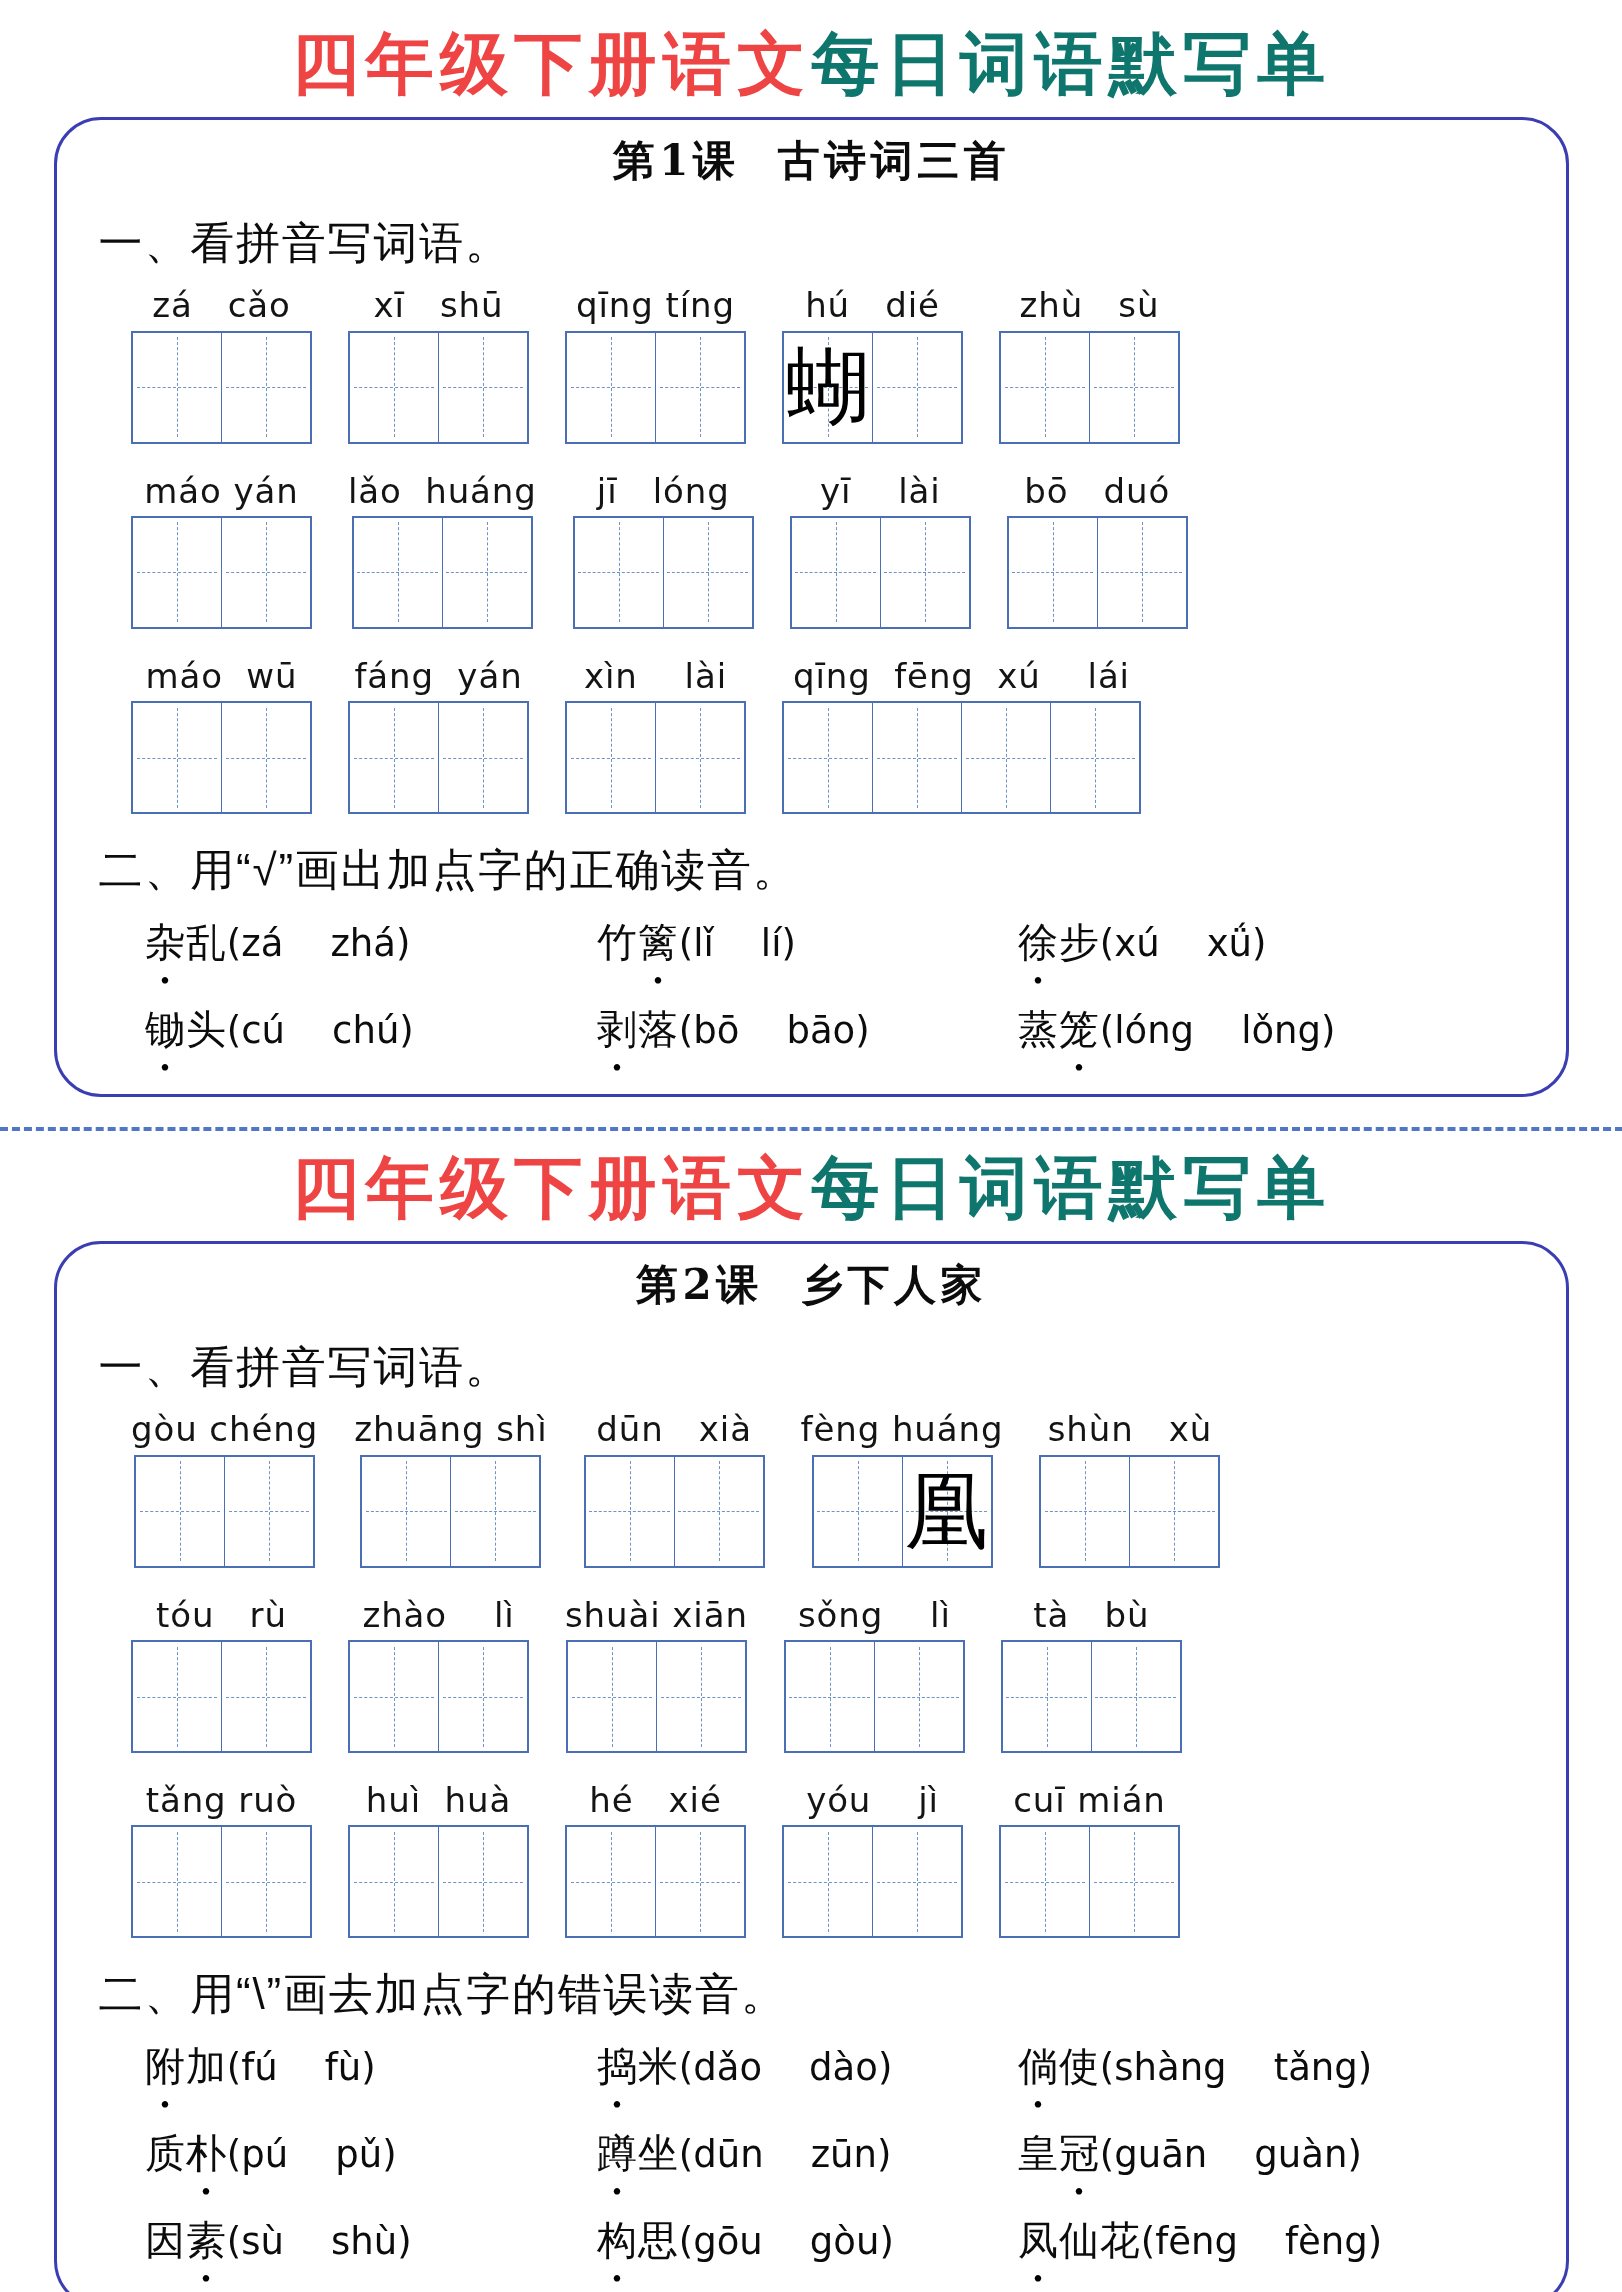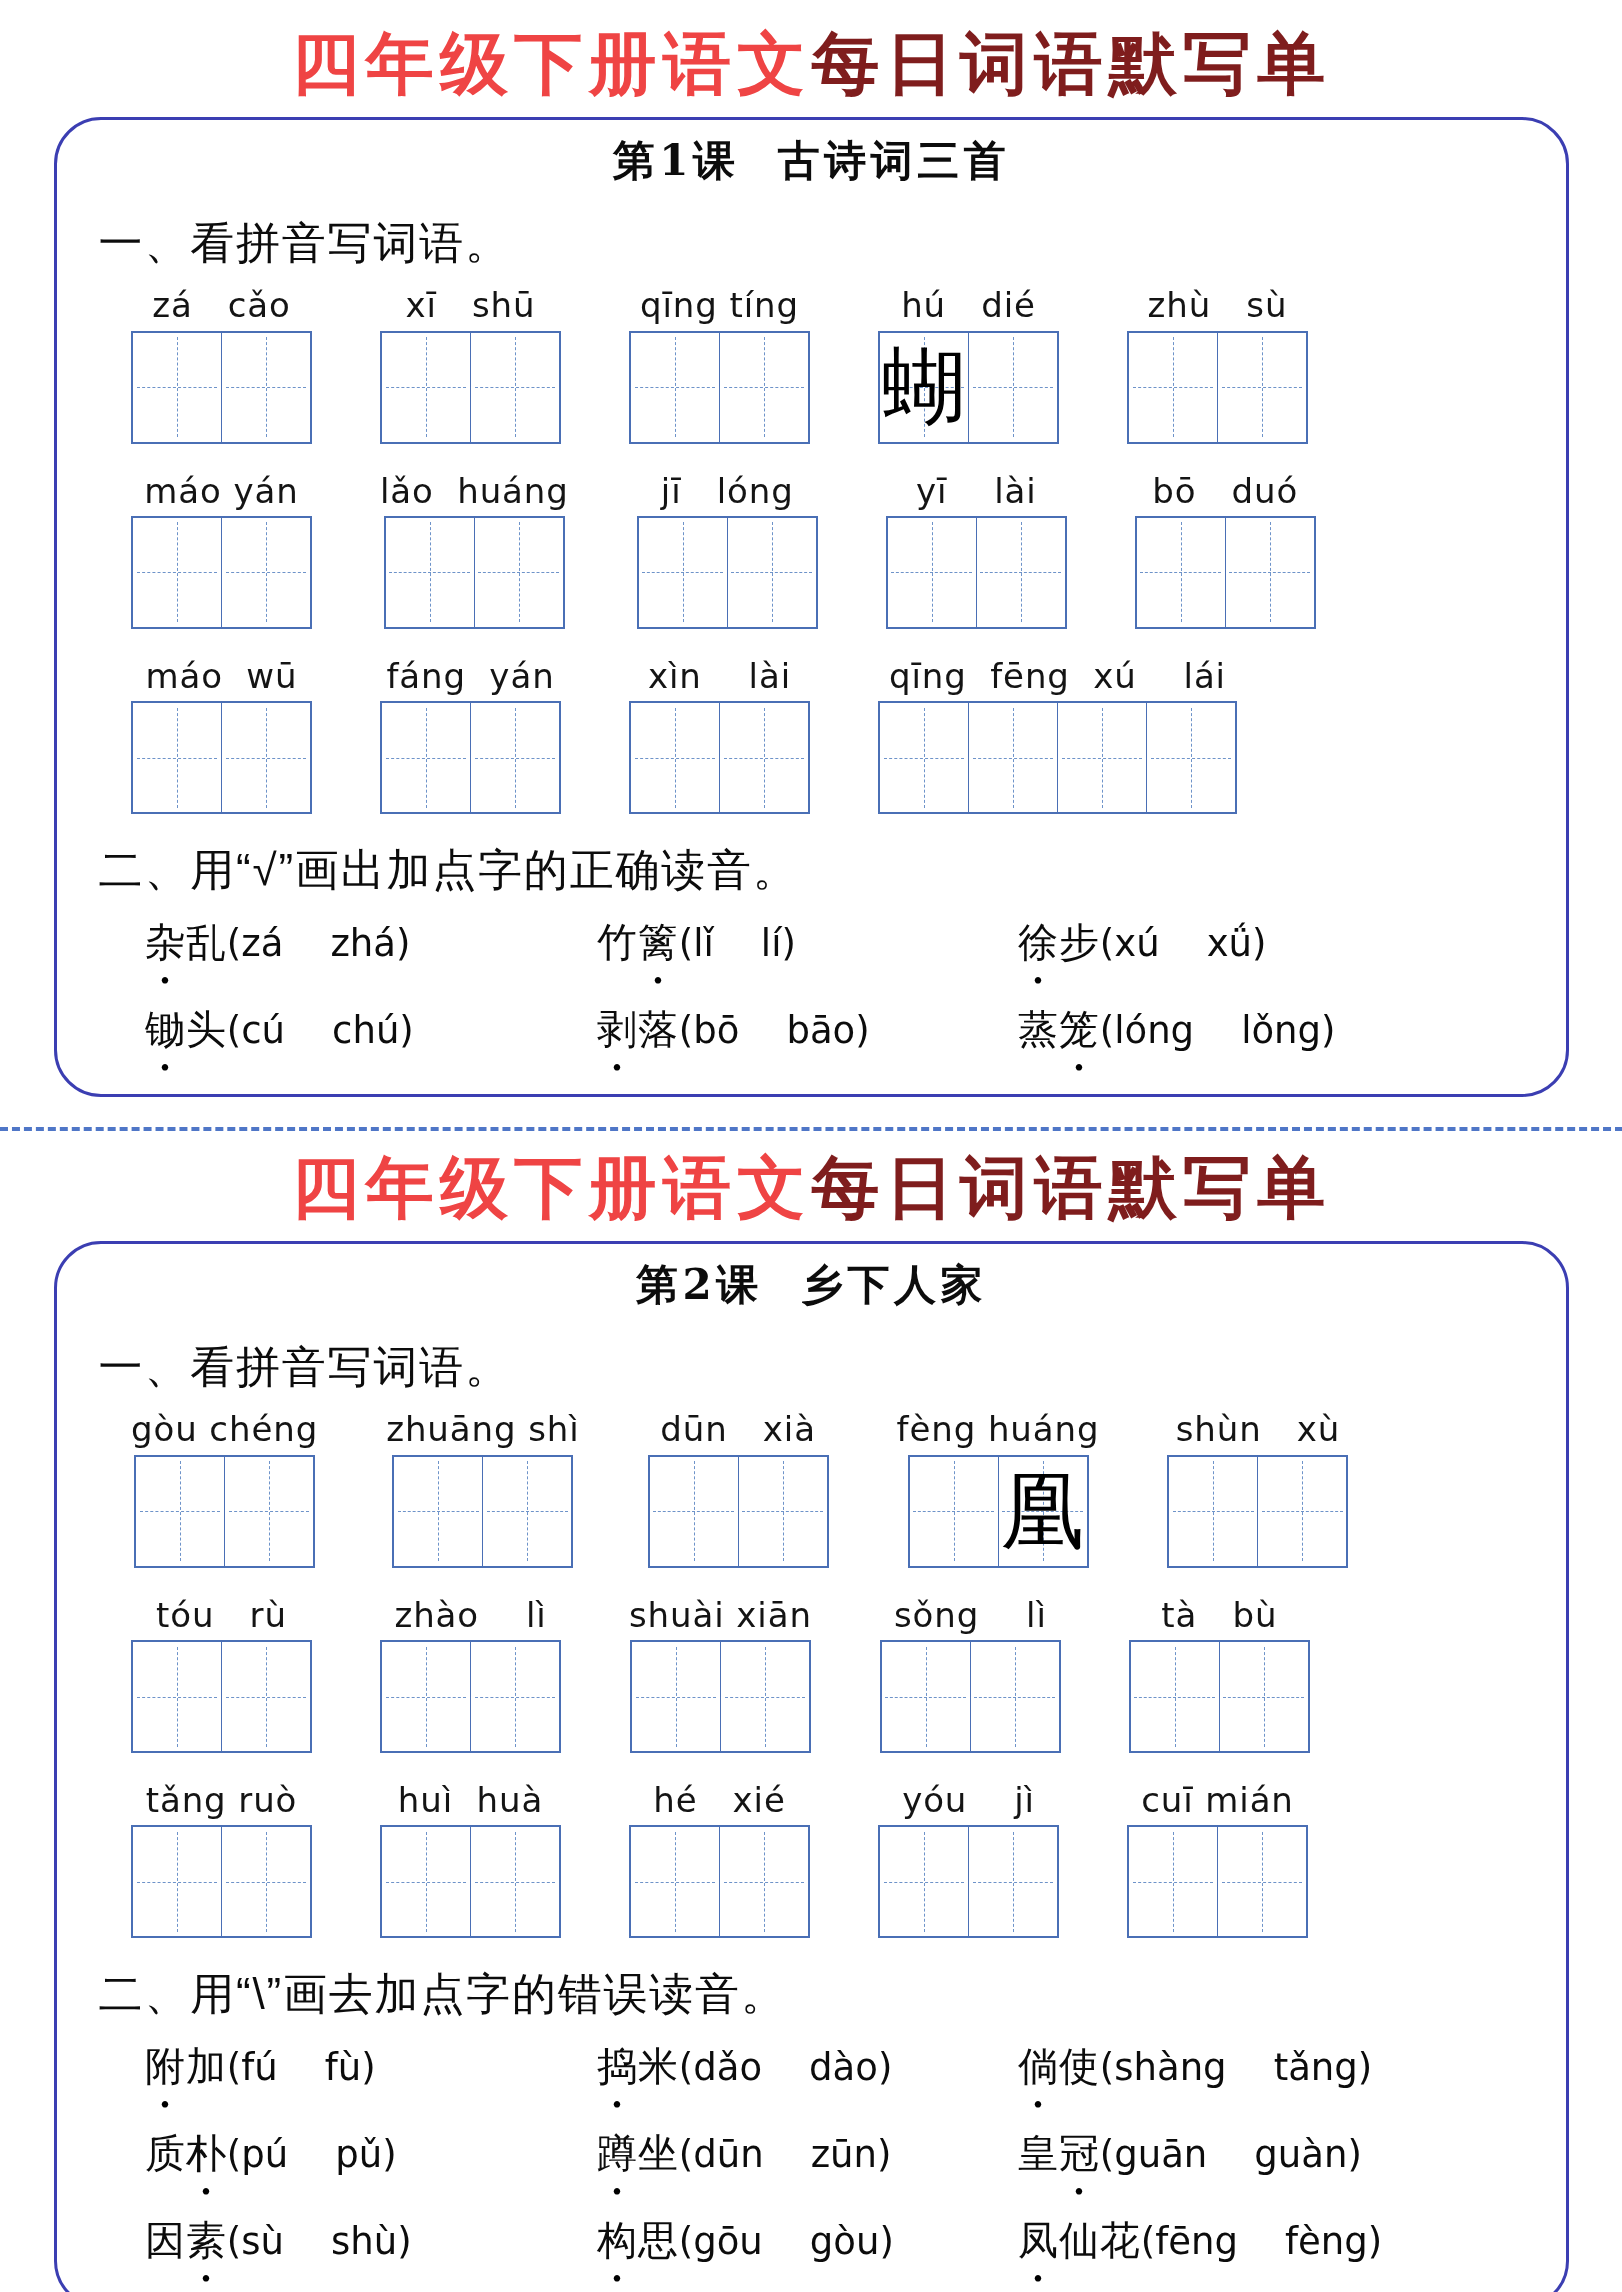--- a/index.html
+++ b/index.html
@@ -13,21 +13,21 @@
   .page-title {
     text-align:center;
     font-family:"DejaVu Serif", serif;
     font-weight:900;
     font-size:68px;
     letter-spacing:6.3px;
     line-height:1.2;
     white-space:pre;
   }
   .t-black { color:#ef4444; }
-  .t-red   { color:#7f1d1d; }
+  .t-red   { color:#0f766e; }
 
   
   .sheet {
     margin:12.5px 54px 0 54px;
     border:3.6px solid #3b3eb2;
     border-radius:47px;
     padding:9px 38px 32px 38px;
     background:#ffffff;
   }
   .lesson-title {
@@ -41,21 +41,21 @@
   }
   .prompt {
     font-family:Liberation Sans, sans-serif;
     font-size:44px;
     letter-spacing:1.8px;
     margin:25px 0 12.5px 3.6px;
     white-space:pre;
   }
 
   
-  .dict-row { display:flex; gap:68px; margin:3.6px 0 27px 36px; align-items:flex-end; }
+  .dict-row { display:flex; gap:36px; margin:3.6px 0 27px 36px; align-items:flex-end; }
   .block { display:flex; flex-direction:column; align-items:center; }
   .pinyin {
     font-size:34px;
     color:#141414;
     margin-bottom:5.4px;
     white-space:pre;
     letter-spacing:0.9px;
   }
   .cells { display:flex; border:2.7px solid #4a6fb5; background:#fff; }
   .cell { width:88px; height:109px; position:relative; }

